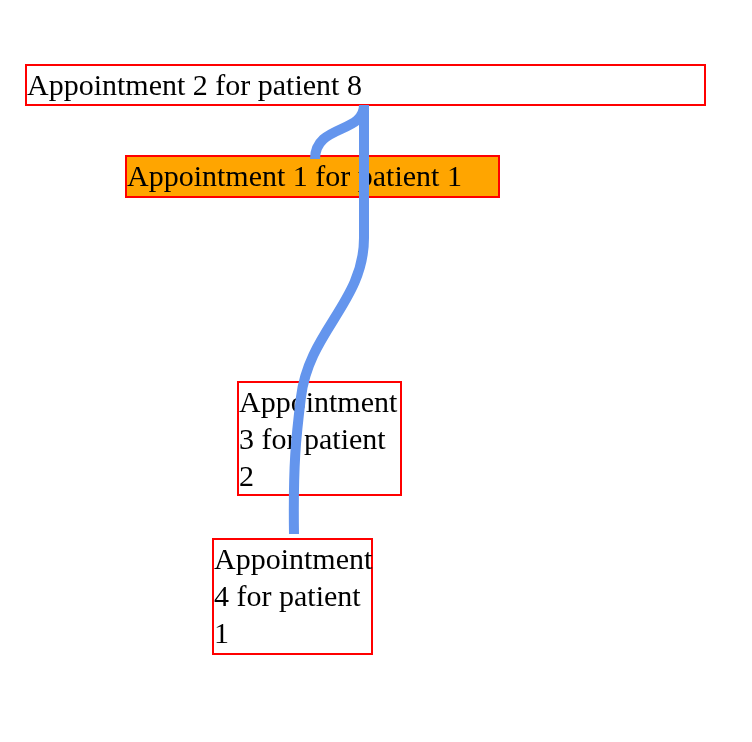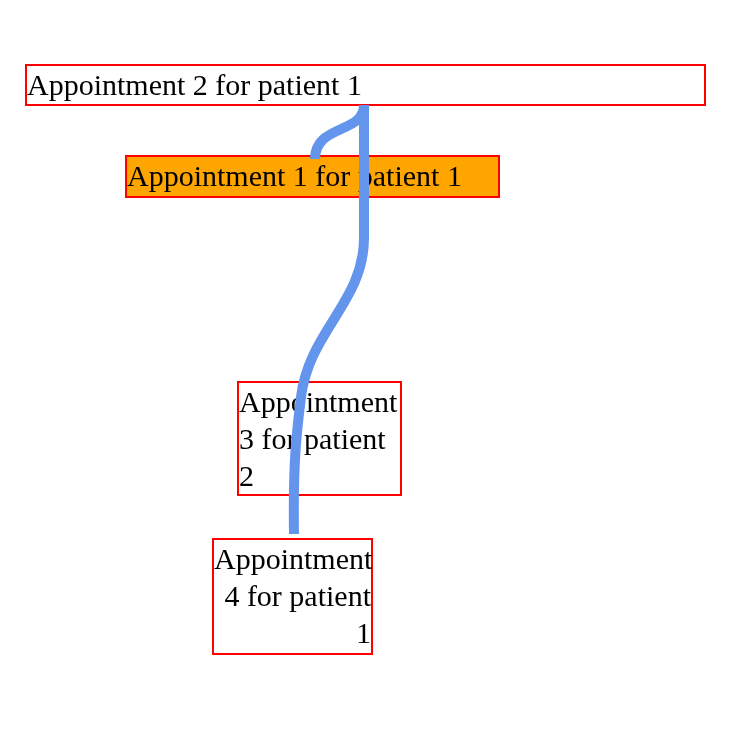--- a/index.html
+++ b/index.html
@@ -44,26 +44,26 @@
     fill: none;
     stroke-width: 10px;
     stroke-linecap: butt;
   }
 </style>
 </head>
 <body>
 
 <div id="canvas">
 
-  <div class="node" id="node-appt2" style="background-color: rgb(255, 255, 255); border-color: rgb(255, 0, 0);">Appointment 2 for patient 1</div>
+  <div class="node" id="node-appt2" style="background-color: rgb(255, 255, 255); border-color: rgb(255, 0, 0);">Appointment 2 for patient 8</div>
 
   <div class="node" id="node-appt1" style="background-color: rgb(255, 165, 0); border-color: rgb(255, 0, 0);">Appointment 1 for patient 1</div>
 
   <div class="node" id="node-appt3" style="background-color: rgb(255, 255, 255); border-color: rgb(255, 0, 0);">Appointment 3 for patient 2</div>
 
-  <div class="node" id="node-appt4" style="background-color: rgb(255, 255, 255); border-color: rgb(255, 0, 0); text-align: right;">Appointment 4 for patient 1</div>
+  <div class="node" id="node-appt4" style="background-color: rgb(255, 255, 255); border-color: rgb(255, 0, 0);">Appointment 4 for patient 1</div>
 
   <svg id="connector-overlay" viewBox="0 0 752 742" xmlns="http://www.w3.org/2000/svg">
     <path d="M 364 105 C 364 134, 315 124, 315 159" stroke="#6495ED"></path>
     <path d="M 364 105 L 364 238 C 364 302, 309 331, 301 397 C 296 437, 293 465, 294 534" stroke="#6495ED"></path>
   </svg>
 
 </div>
 
 </body></html>

